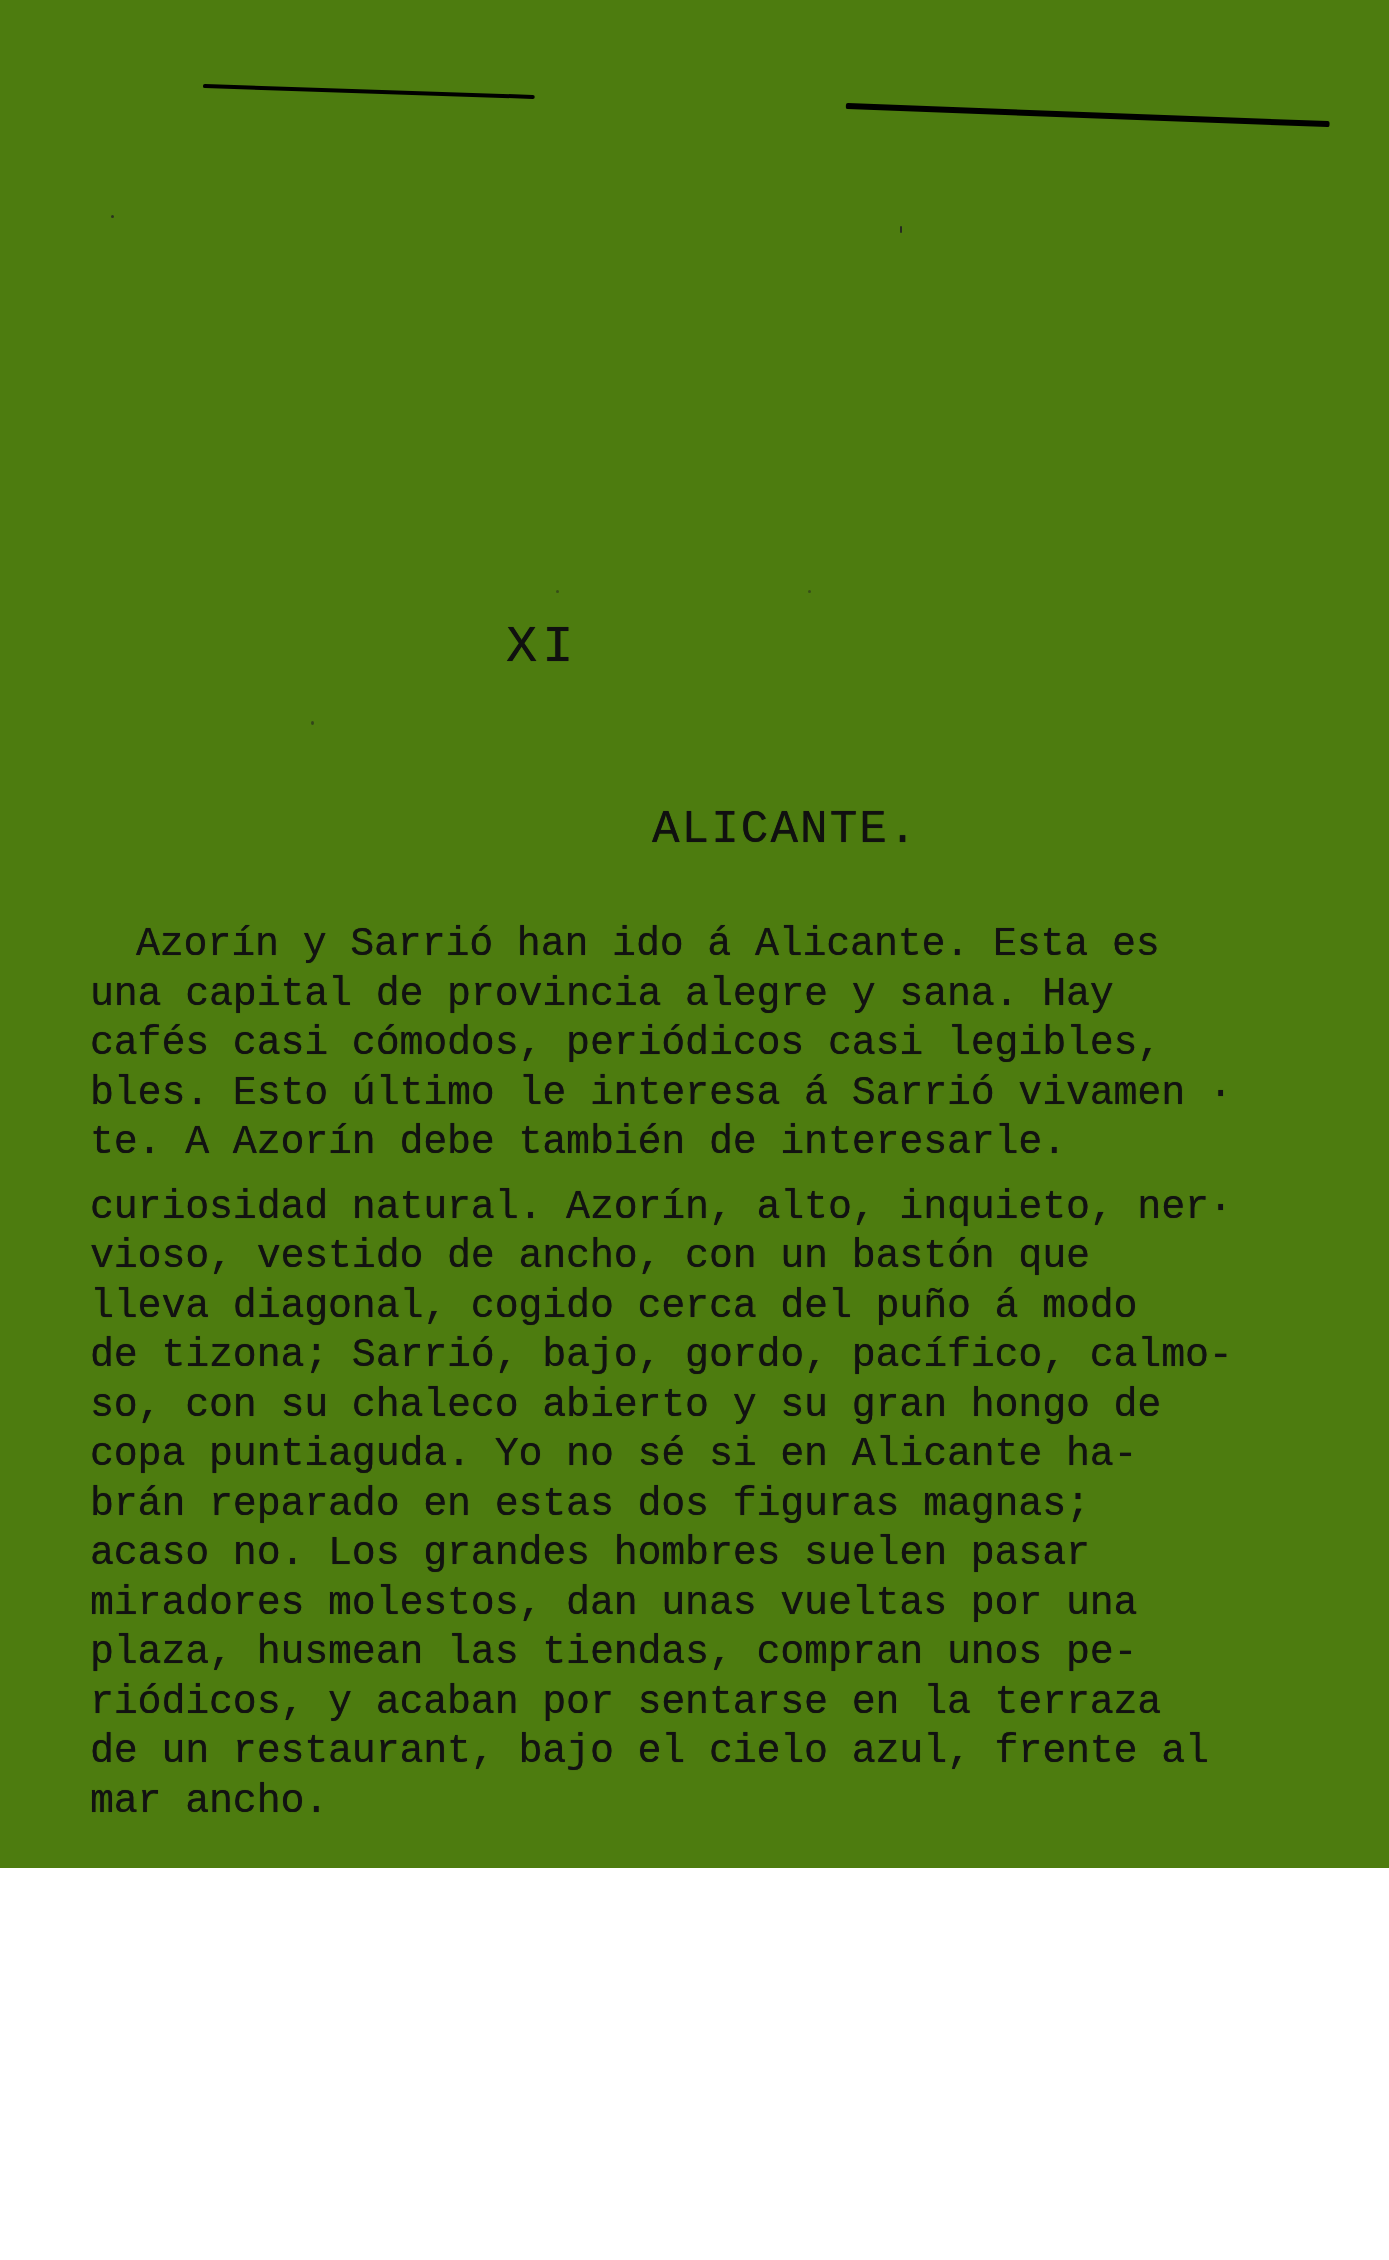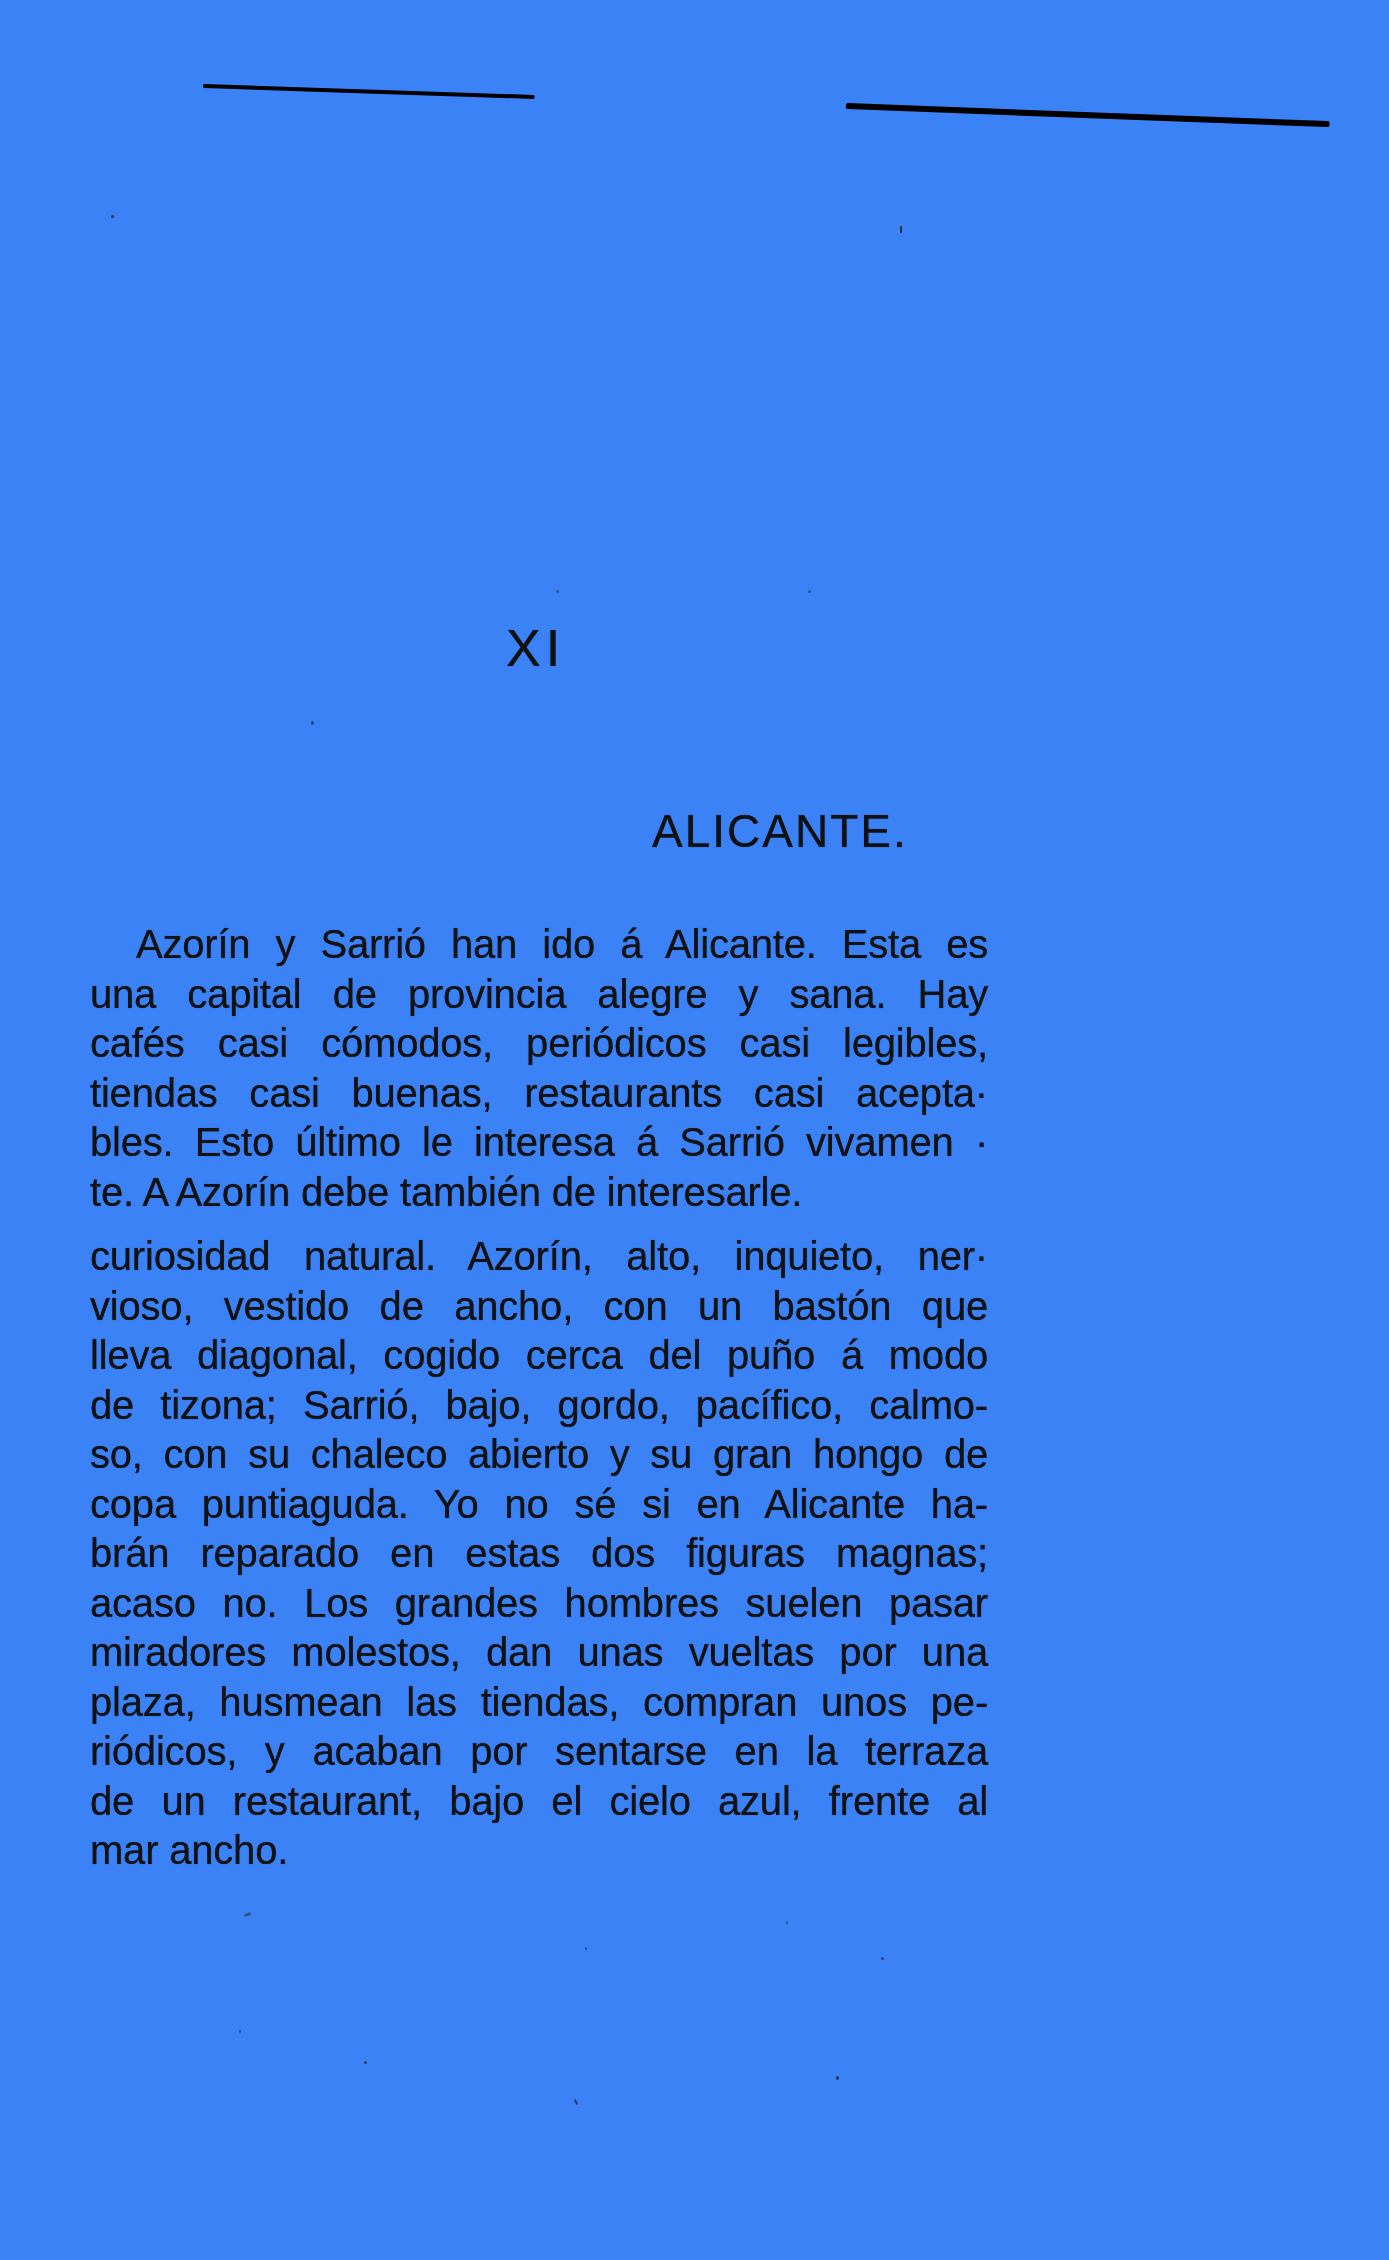--- a/index.html
+++ b/index.html
@@ -3,24 +3,24 @@
 <meta charset="utf-8">
 <style>
   html, body {
     margin: 0;
     padding: 0;
     background: #ffffff;
   }
   .page {
     position: relative;
     width: 1389px;
-    height: 2260px;
-    background: #3b82f6;
+    height: 1868px;
+    background: #4d7c0f;
     overflow: hidden;
-    font-family: Liberation Sans, sans-serif;
+    font-family: Liberation Mono, monospace;
     color: #141414;
   }
   
   .rule {
     position: absolute;
     background: #000000;
     transform-origin: 0 0;
   }
   .rule-left {
     left: 203px; top: 84px;
@@ -87,21 +87,20 @@
 
   <div class="chapter-number">XI</div>
 
   <div class="chapter-title">ALICANTE.</div>
 
   <div class="text-block" id="text-block">
       <div class="paragraph">
         <div class="line indent">Azorín y Sarrió han ido á Alicante. Esta es</div>
         <div class="line">una capital de provincia alegre y sana. Hay</div>
         <div class="line">cafés casi cómodos, periódicos casi legibles,</div>
-        <div class="line">tiendas casi buenas, restaurants casi acepta·</div>
         <div class="line">bles. Esto último le interesa á Sarrió vivamen ·</div>
         <div class="line last">te. A Azorín debe también de interesarle.</div>
       </div>
       <div class="paragraph">
         <div class="line">curiosidad natural. Azorín, alto, inquieto, ner·</div>
         <div class="line">vioso, vestido de ancho, con un bastón que</div>
         <div class="line">lleva diagonal, cogido cerca del puño á modo</div>
         <div class="line">de tizona; Sarrió, bajo, gordo, pacífico, calmo-</div>
         <div class="line">so, con su chaleco abierto y su gran hongo de</div>
         <div class="line">copa puntiaguda. Yo no sé si en Alicante ha-</div>

